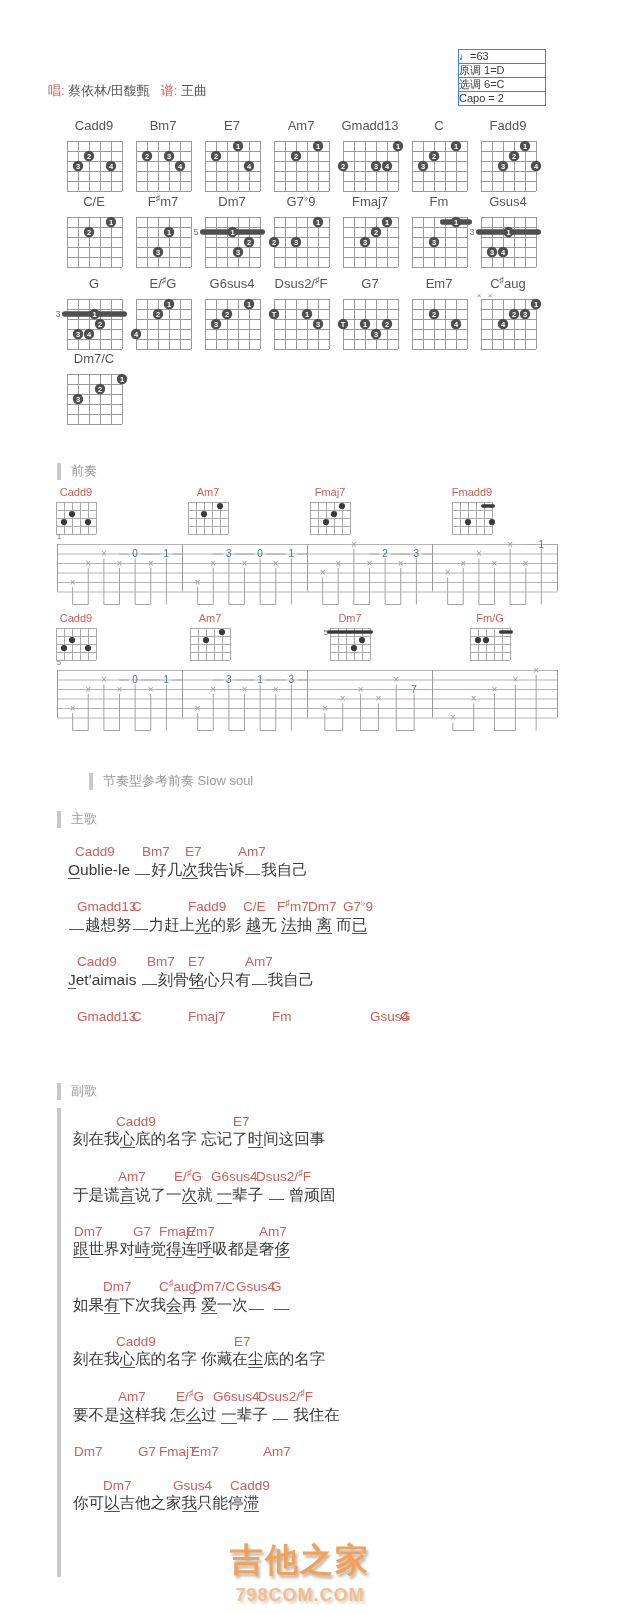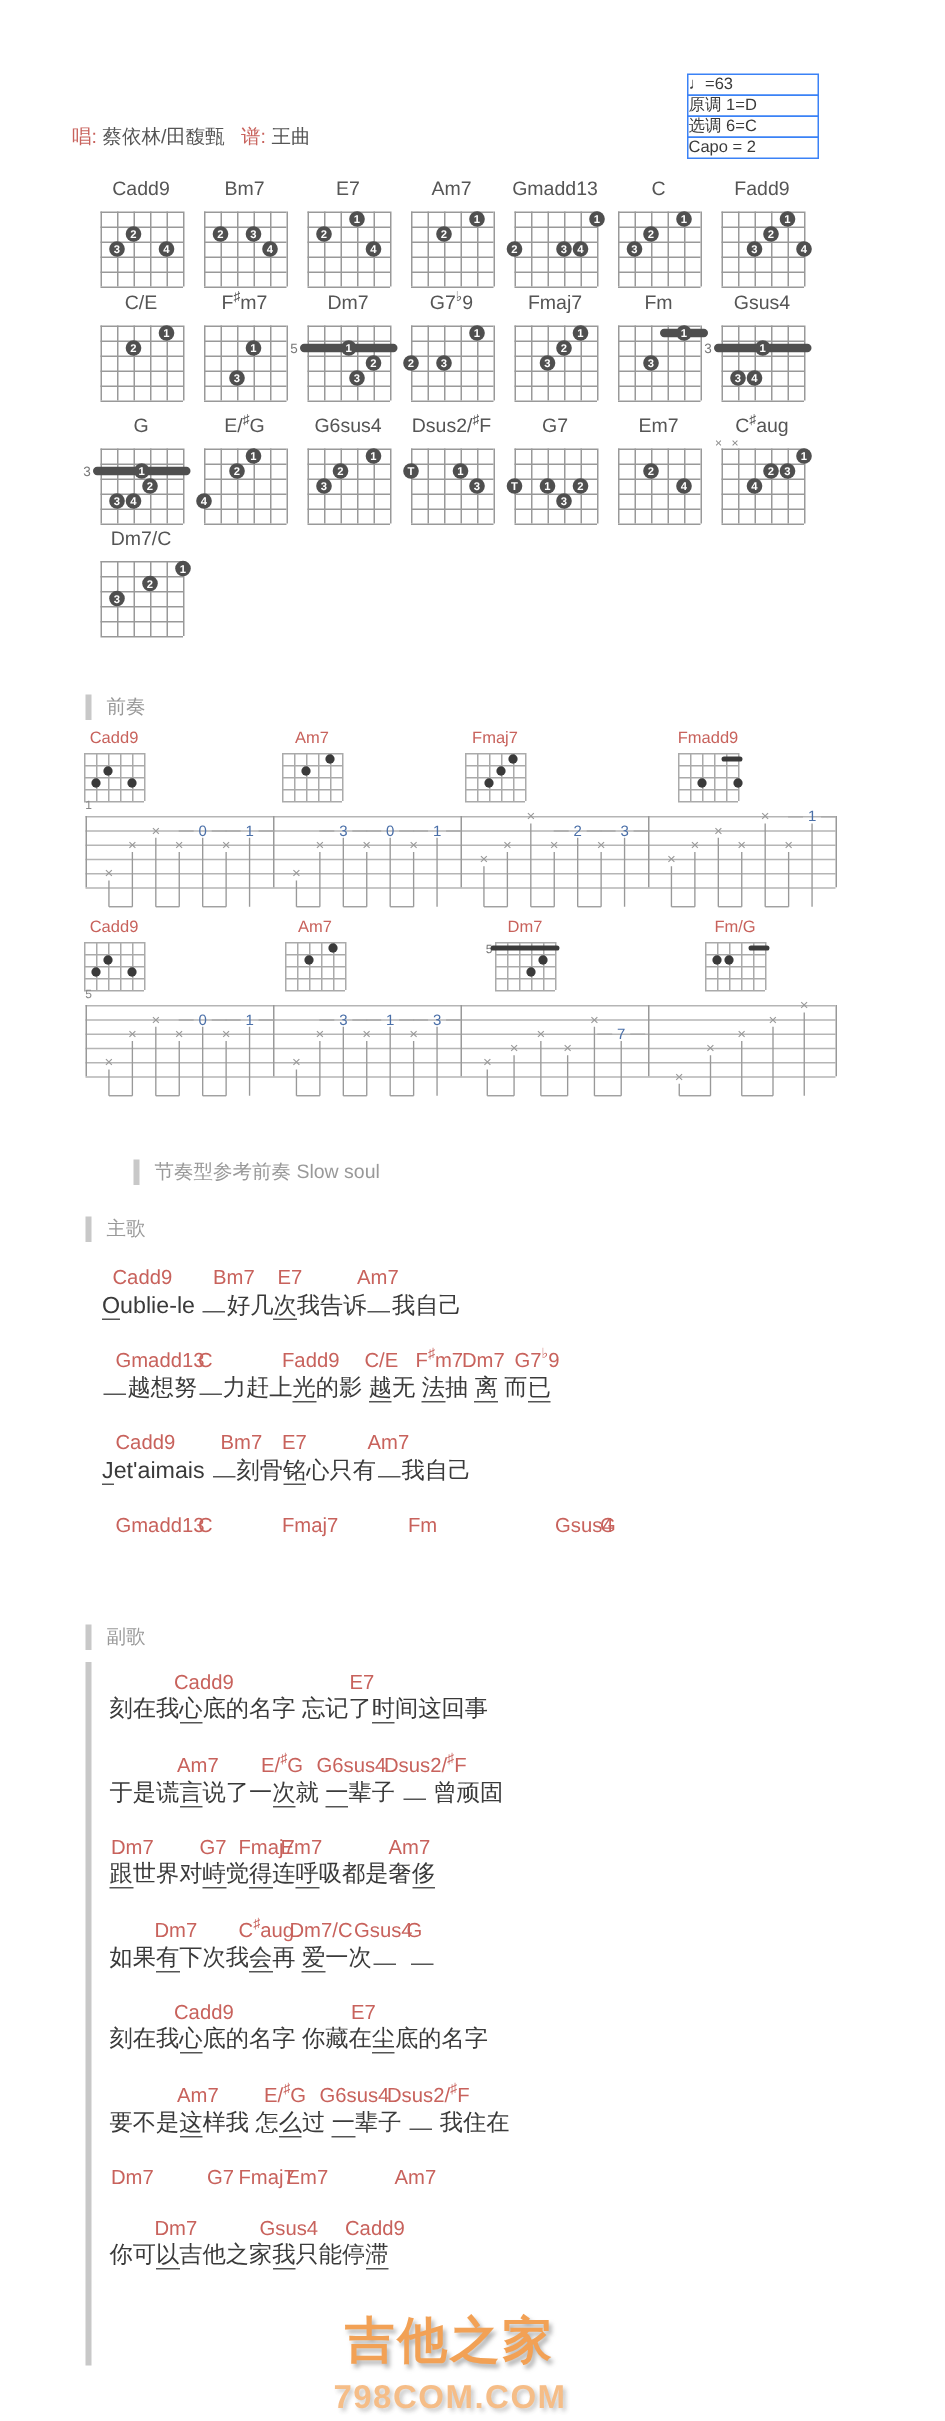--- a/index.html
+++ b/index.html
@@ -25,21 +25,21 @@
   .chd{position:absolute;bottom:0;font-size:13.5px;color:#c8625c;white-space:pre;}
   .lyric-row{height:21px;font-size:15.5px;color:#3a3a3a;white-space:pre;}
   .lyric-row .ul{border-bottom:1px solid #555;}
   .lyric-row .blank{display:inline-block;width:15px;height:15px;border-bottom:1px solid #555;margin:0 1px;}
   .vline{margin-bottom:17px;}
   #verse-lines{position:absolute;left:68px;top:842px;width:540px;}
   #chorus-block{position:absolute;left:57px;top:1108px;width:540px;border-left:4px solid #c8c8c8;
     padding:4px 0 46px 12px;}
   #watermark{position:absolute;left:185px;top:1538px;width:230px;text-align:center;}
   #wm1{font-size:33px;font-weight:bold;color:#f2a155;letter-spacing:2px;text-shadow:2px 3px 3px rgba(120,120,120,.55);}
-  #wm2{font-size:22px;font-weight:bold;color:#f5b67b;letter-spacing:1px;margin-top:2px;
+  #wm2{font-size:18px;font-weight:bold;color:#f5b67b;letter-spacing:1px;margin-top:2px;
     text-shadow:2px 2px 3px rgba(120,120,120,.45);opacity:.9;}
 </style>
 </head>
 <body>
 
 <div id="sheet">
 
 
   <div id="credits">
     <span class="red">唱:</span>

